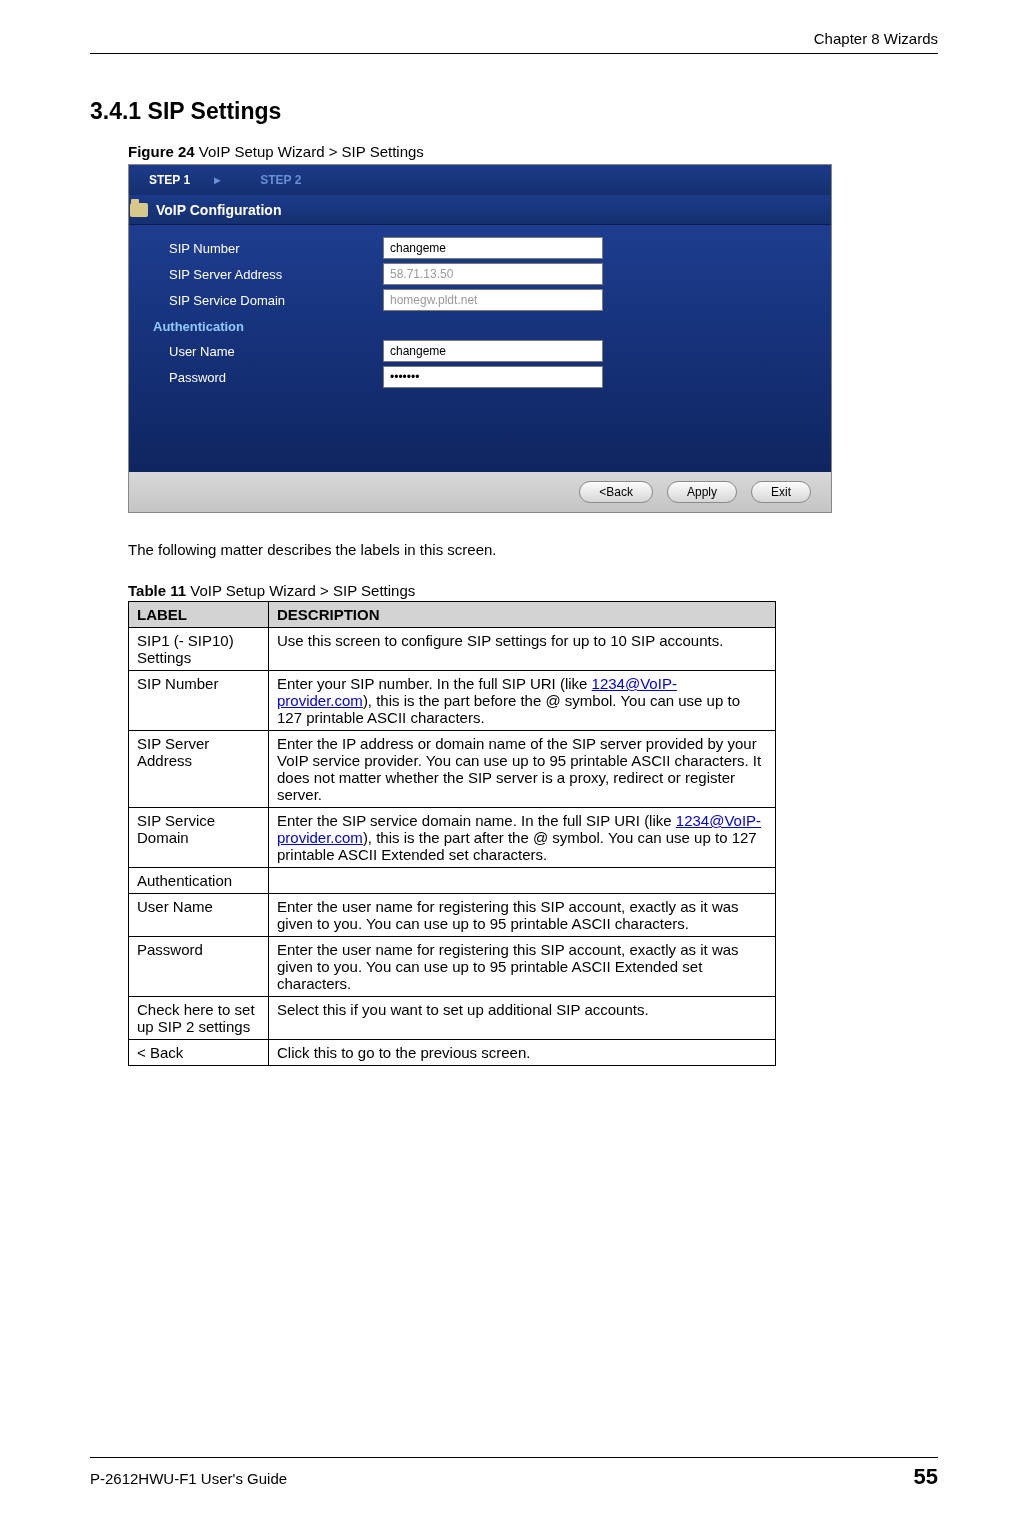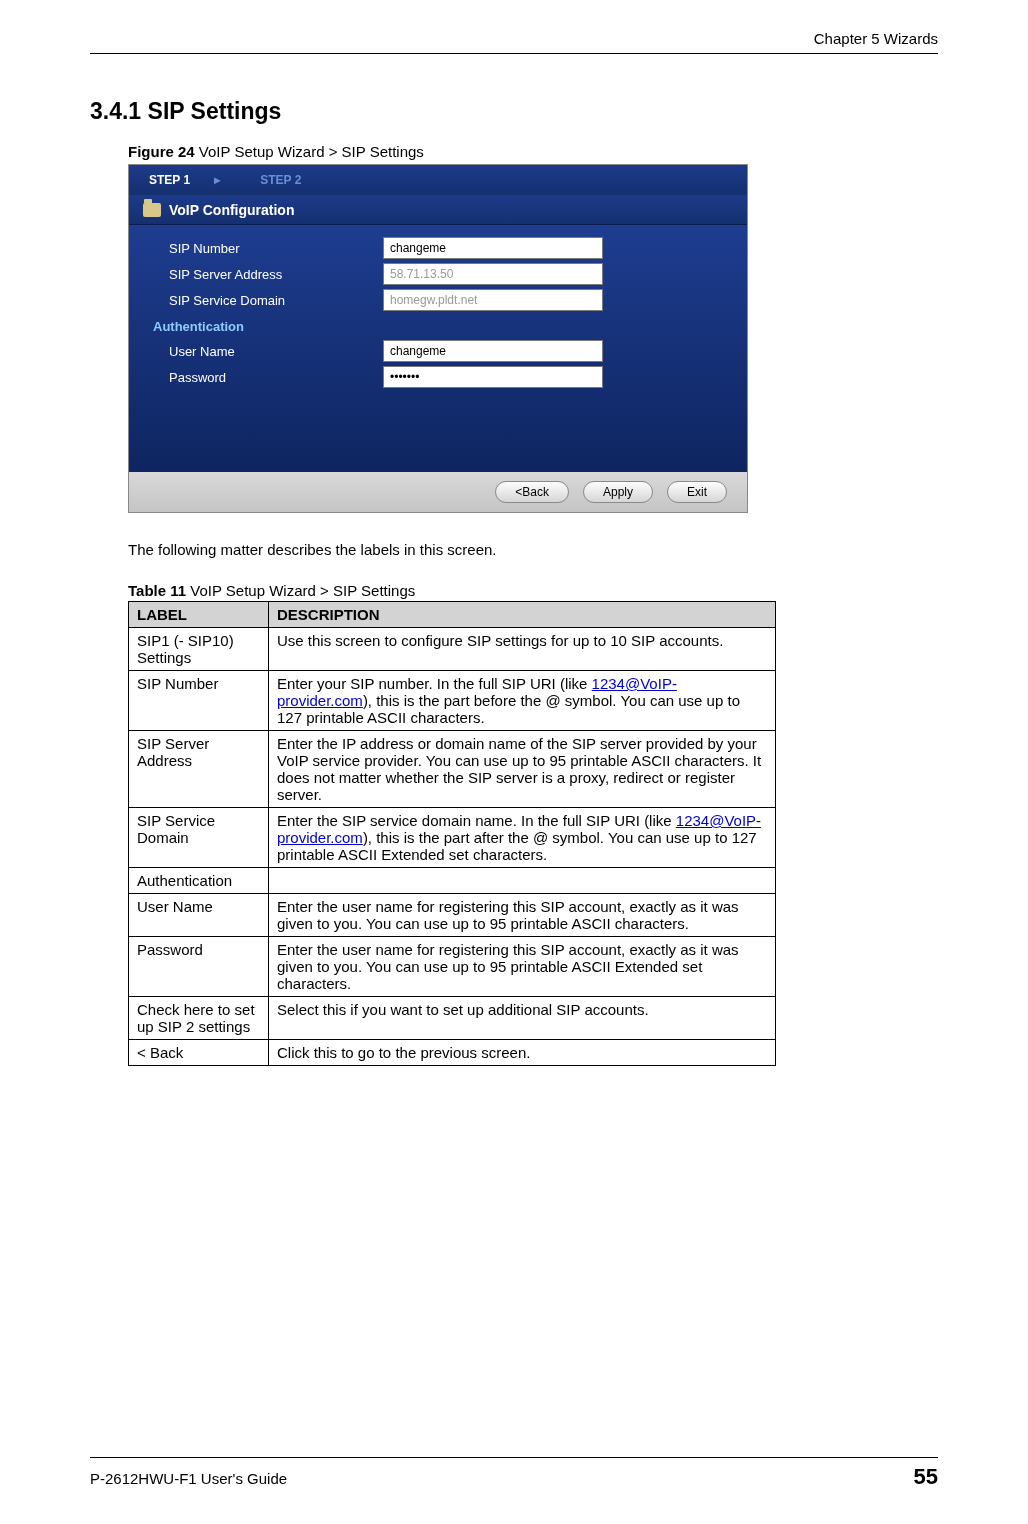--- a/index.html
+++ b/index.html
@@ -30,41 +30,41 @@
     margin-bottom: 18px;
   }
   .figure-caption {
     font-size: 15px;
     margin-left: 38px;
     margin-bottom: 4px;
   }
   .figure-caption b { font-weight: bold; }
   .screenshot {
     margin-left: 38px;
-    width: 620px;
+    width: 704px;
     border: 1px solid #888;
     background: #1d4ed8;
   }
   .ss-steps {
     background: linear-gradient(#1c3a8a, #15306f);
     display: flex;
     align-items: center;
     height: 30px;
     padding-left: 20px;
     font-size: 12px;
     font-weight: bold;
     color: #fff;
   }
   .ss-step2 { color: #6a8fd8; margin-left: 40px; }
   .ss-title {
     background: linear-gradient(#1c3a8a, #15306f);
     display: flex;
     align-items: center;
     height: 30px;
-    padding-left: 14px;
+    padding-left: 1px;
     font-size: 14px;
     font-weight: bold;
     color: #fff;
     border-bottom: 1px solid #0a1e4e;
   }
   .ss-title .folder-icon {
     display: inline-block;
     width: 18px; height: 14px;
     background: #d8c98a;
     border-radius: 2px;
@@ -187,21 +187,21 @@
     justify-content: space-between;
     align-items: baseline;
     font-size: 15px;
   }
   .page-number { font-size: 22px; font-weight: bold; }
 </style>
 </head>
 <body>
 
 <div class="page">
-  <div class="chapter-header">Chapter 5 Wizards</div>
+  <div class="chapter-header">Chapter 8 Wizards</div>
   <hr class="hr-top">
 
   <div class="section-title">3.4.1  SIP Settings</div>
 
   <div class="figure-caption">
     <b>Figure 24</b><span>   VoIP Setup Wizard &gt; SIP Settings</span>
   </div>
 
   <div class="screenshot">
     <div class="ss-steps">

